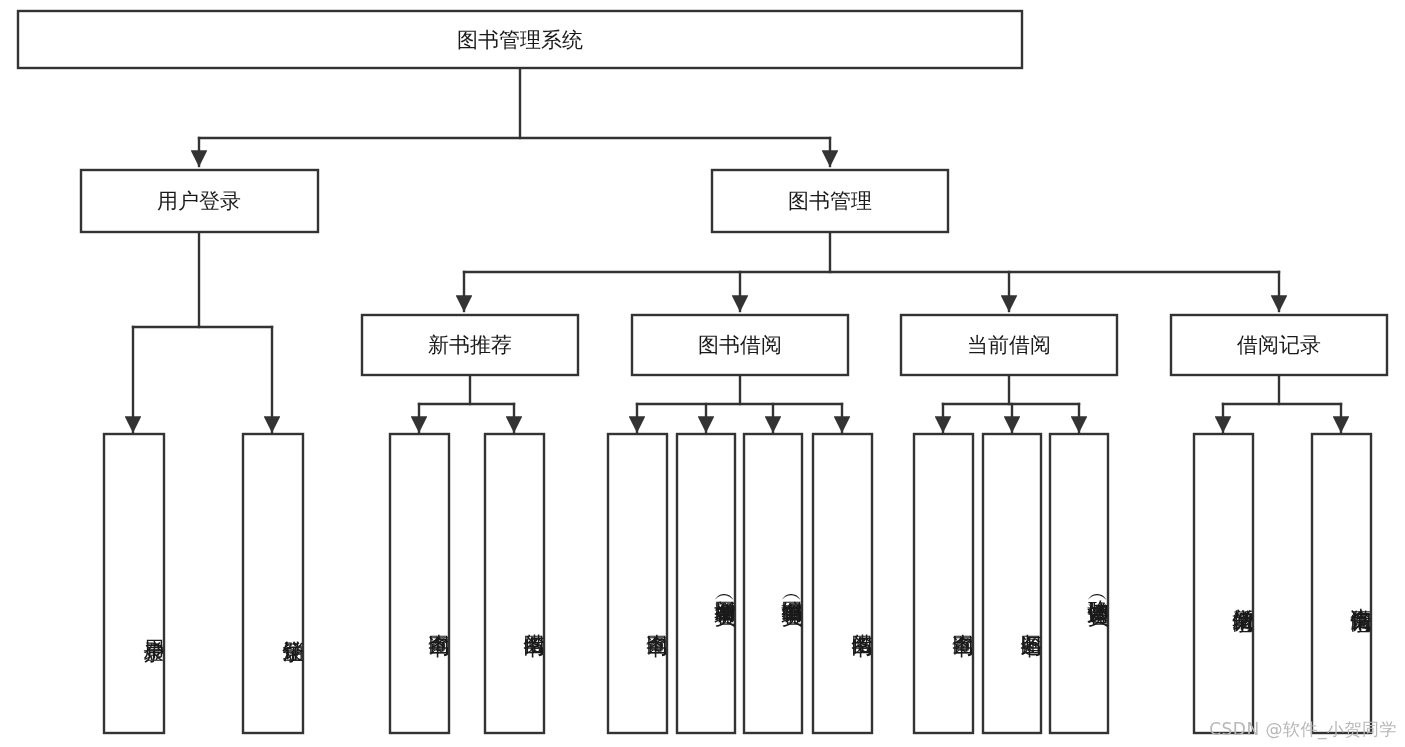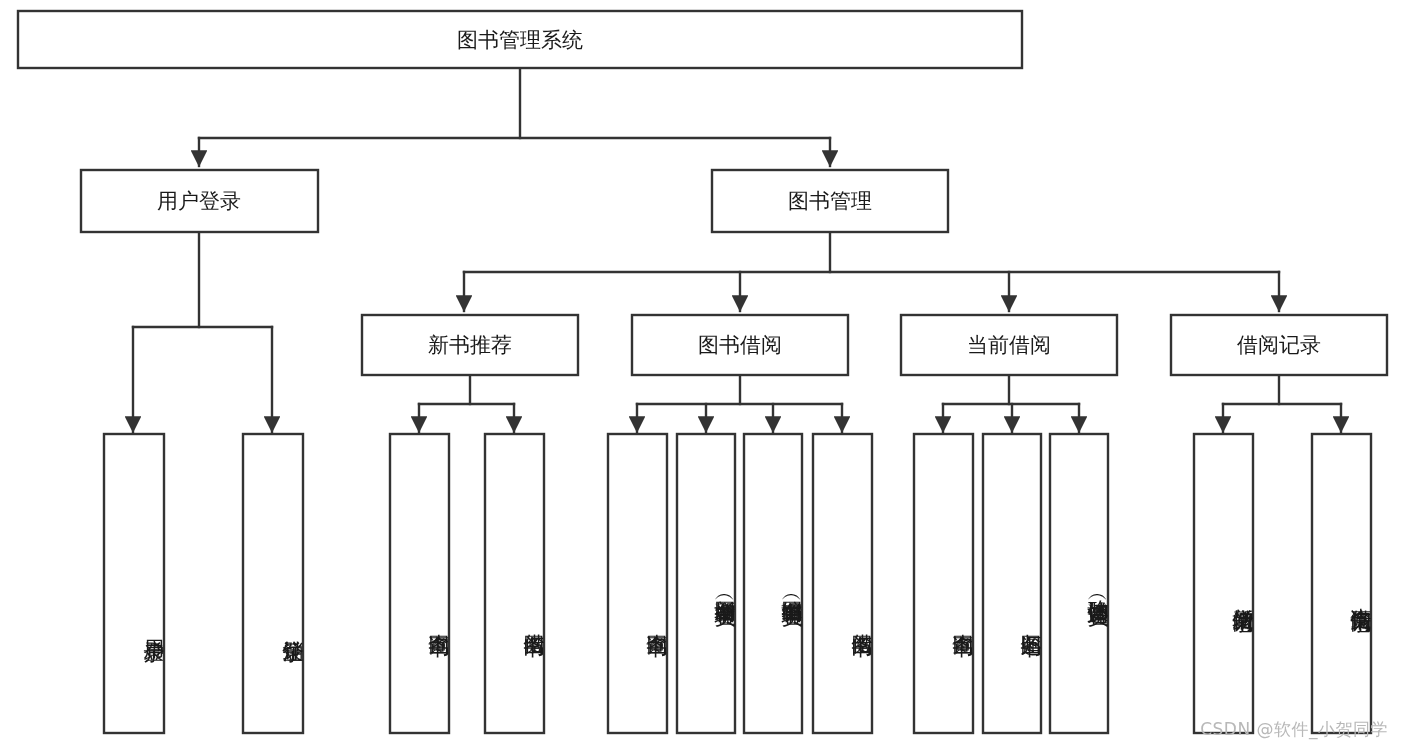--- a/index.html
+++ b/index.html
@@ -58,21 +58,21 @@
     text-orientation: upright;
     letter-spacing: 1px;
     white-space: nowrap;
     display: flex;
     align-items: flex-start;
     justify-content: center;
     pointer-events: none;
   }
   .watermark {
     position: absolute;
-    right: 17px;
+    right: 8px;
     bottom: 6px;
     color: #b8b8b8;
     font-family: "DejaVu Sans", "Liberation Sans", sans-serif;
     font-size: 17px;
     letter-spacing: 0.5px;
     white-space: nowrap;
   }
 </style>
 </head>
 <body>

